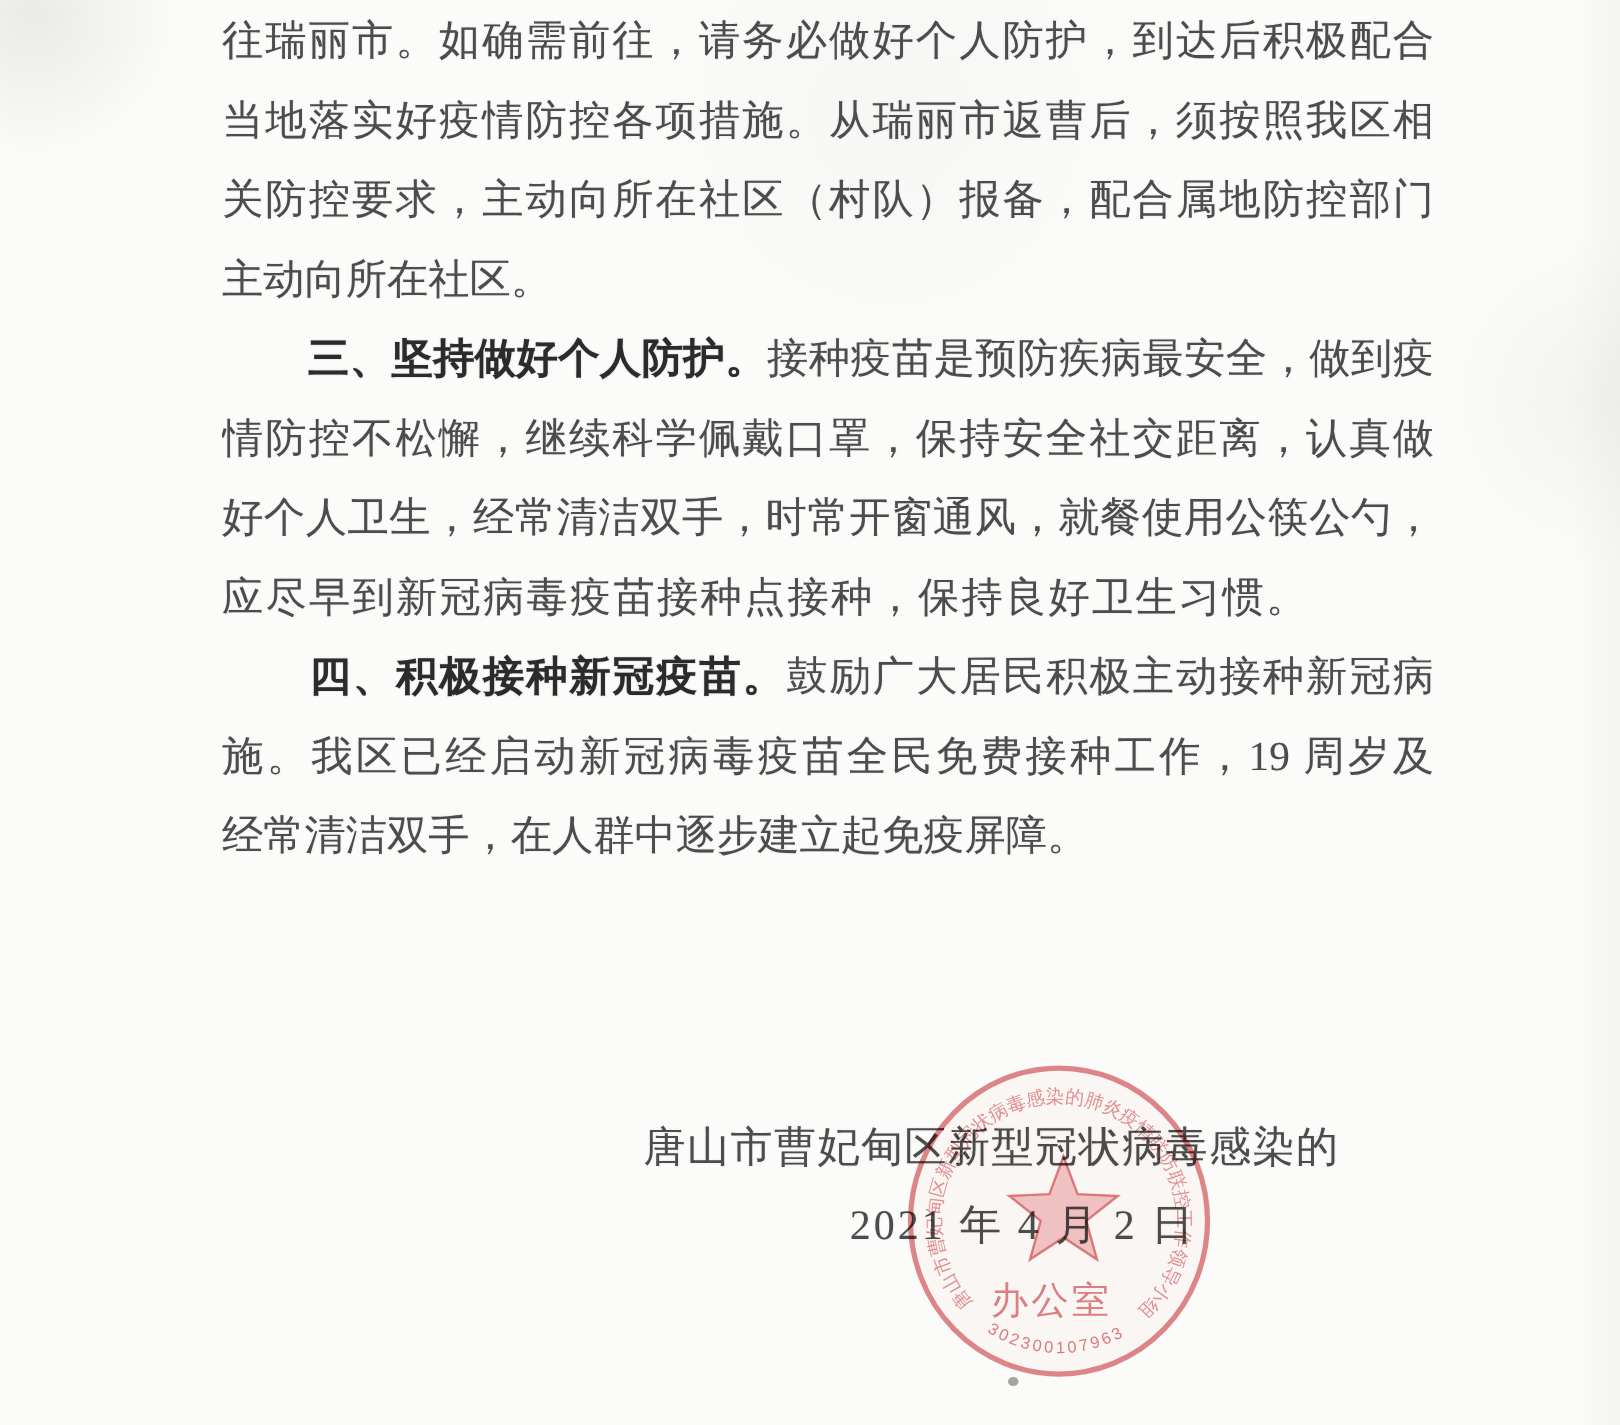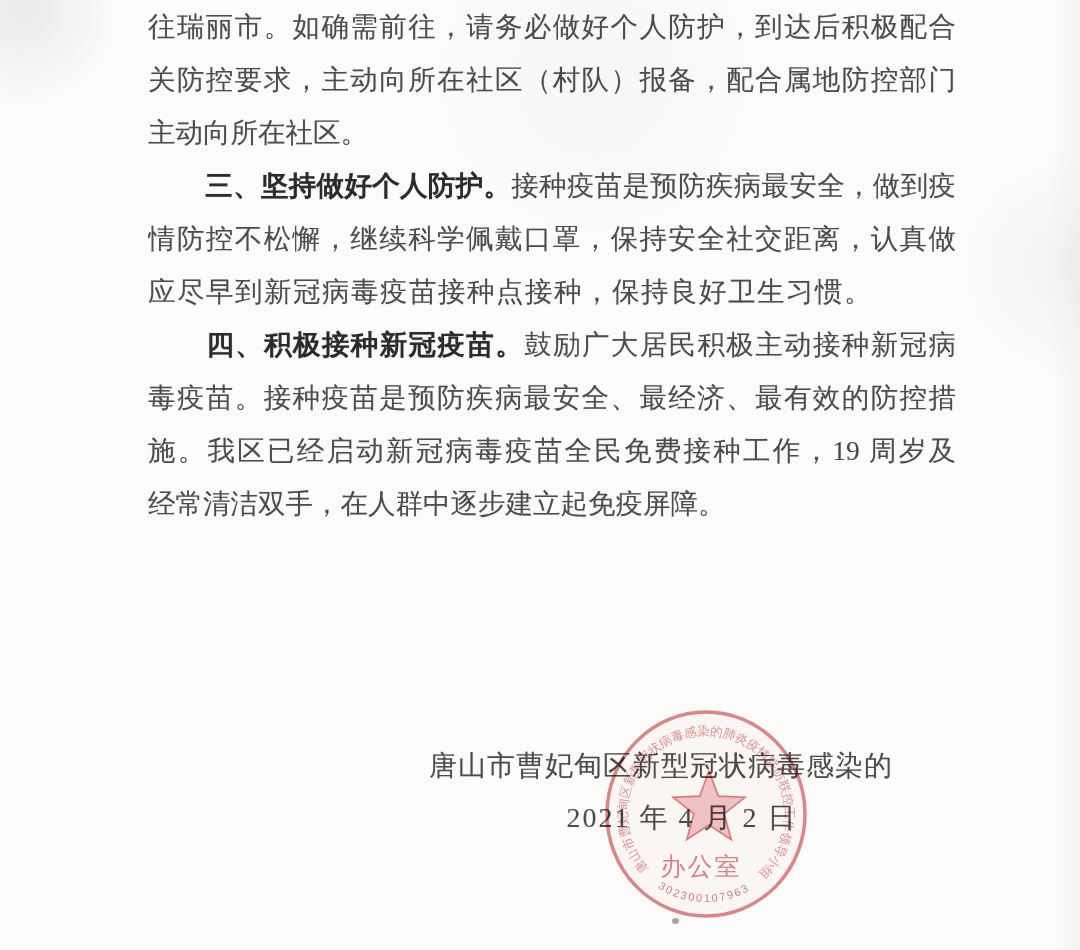--- a/index.html
+++ b/index.html
@@ -55,27 +55,28 @@
     border-radius: 50%; background: rgba(95,95,95,0.55);
   }
 </style>
 </head>
 <body>
 
 <div class="sheet">
 
   <div class="body-text" id="body-lines">
       <div class="line"><span>往瑞丽市。如确需前往，请务必做好个人防护，到达后积极配合</span></div>
+      <div class="line"><span>当地落实好疫情防控各项措施。从瑞丽市返曹后，须按照我区相</span></div>
       <div class="line"><span>关防控要求，主动向所在社区（村队）报备，配合属地防控部门</span></div>
       <div class="line last"><span>主动向所在社区。</span></div>
       <div class="line"><span class="indent"></span><b>三、坚持做好个人防护。</b><span>接种疫苗是预防疾病最安全，做到疫</span></div>
       <div class="line"><span>情防控不松懈，继续科学佩戴口罩，保持安全社交距离，认真做</span></div>
+      <div class="line"><span>好个人卫生，经常清洁双手，时常开窗通风，就餐使用公筷公勺，</span></div>
       <div class="line last spread"><span>应尽早到新冠病毒疫苗接种点接种，保持良好卫生习惯。</span></div>
       <div class="line"><span class="indent"></span><b>四、积极接种新冠疫苗。</b><span>鼓励广大居民积极主动接种新冠病</span></div>
-      <div class="line"><span>毒疫苗。接种疫苗是预防疾病最安全、最经济、最有效的防控措</span></div>
       <div class="line"><span>施。我区已经启动新冠病毒疫苗全民免费接种工作，19 周岁及</span></div>
       <div class="line last"><span>经常清洁双手，在人群中逐步建立起免疫屏障。</span></div>
     </div>
 
   <div class="signature">
     <div class="sig-line">唐山市曹妃甸区新型冠状病毒感染的</div>
     <div class="sig-line date">2021 年 4 月 2 日</div>
   </div>
 
   <div class="seal">

